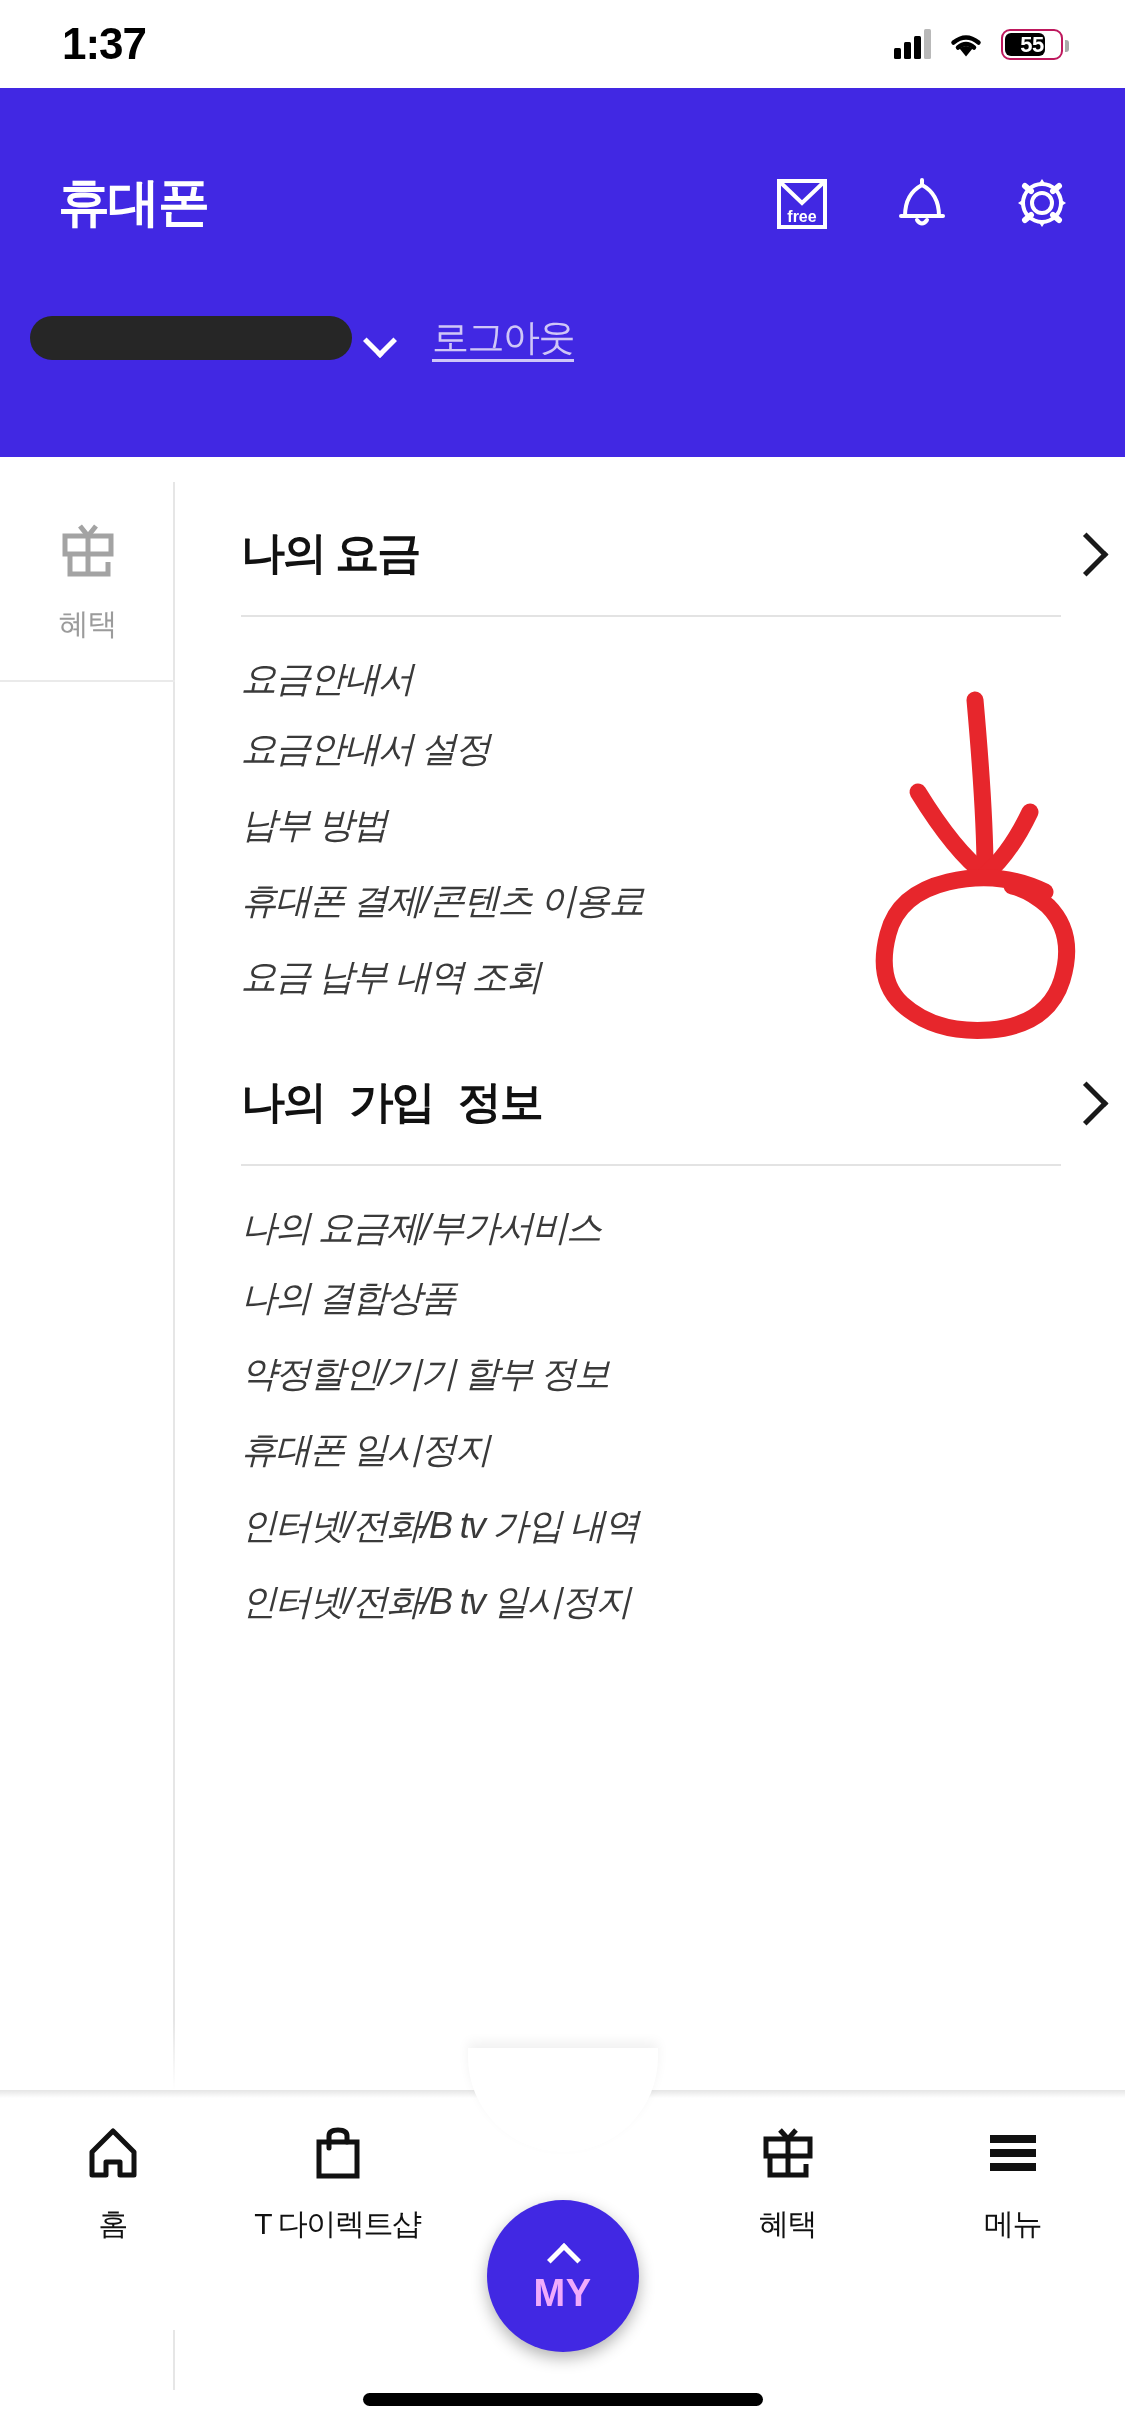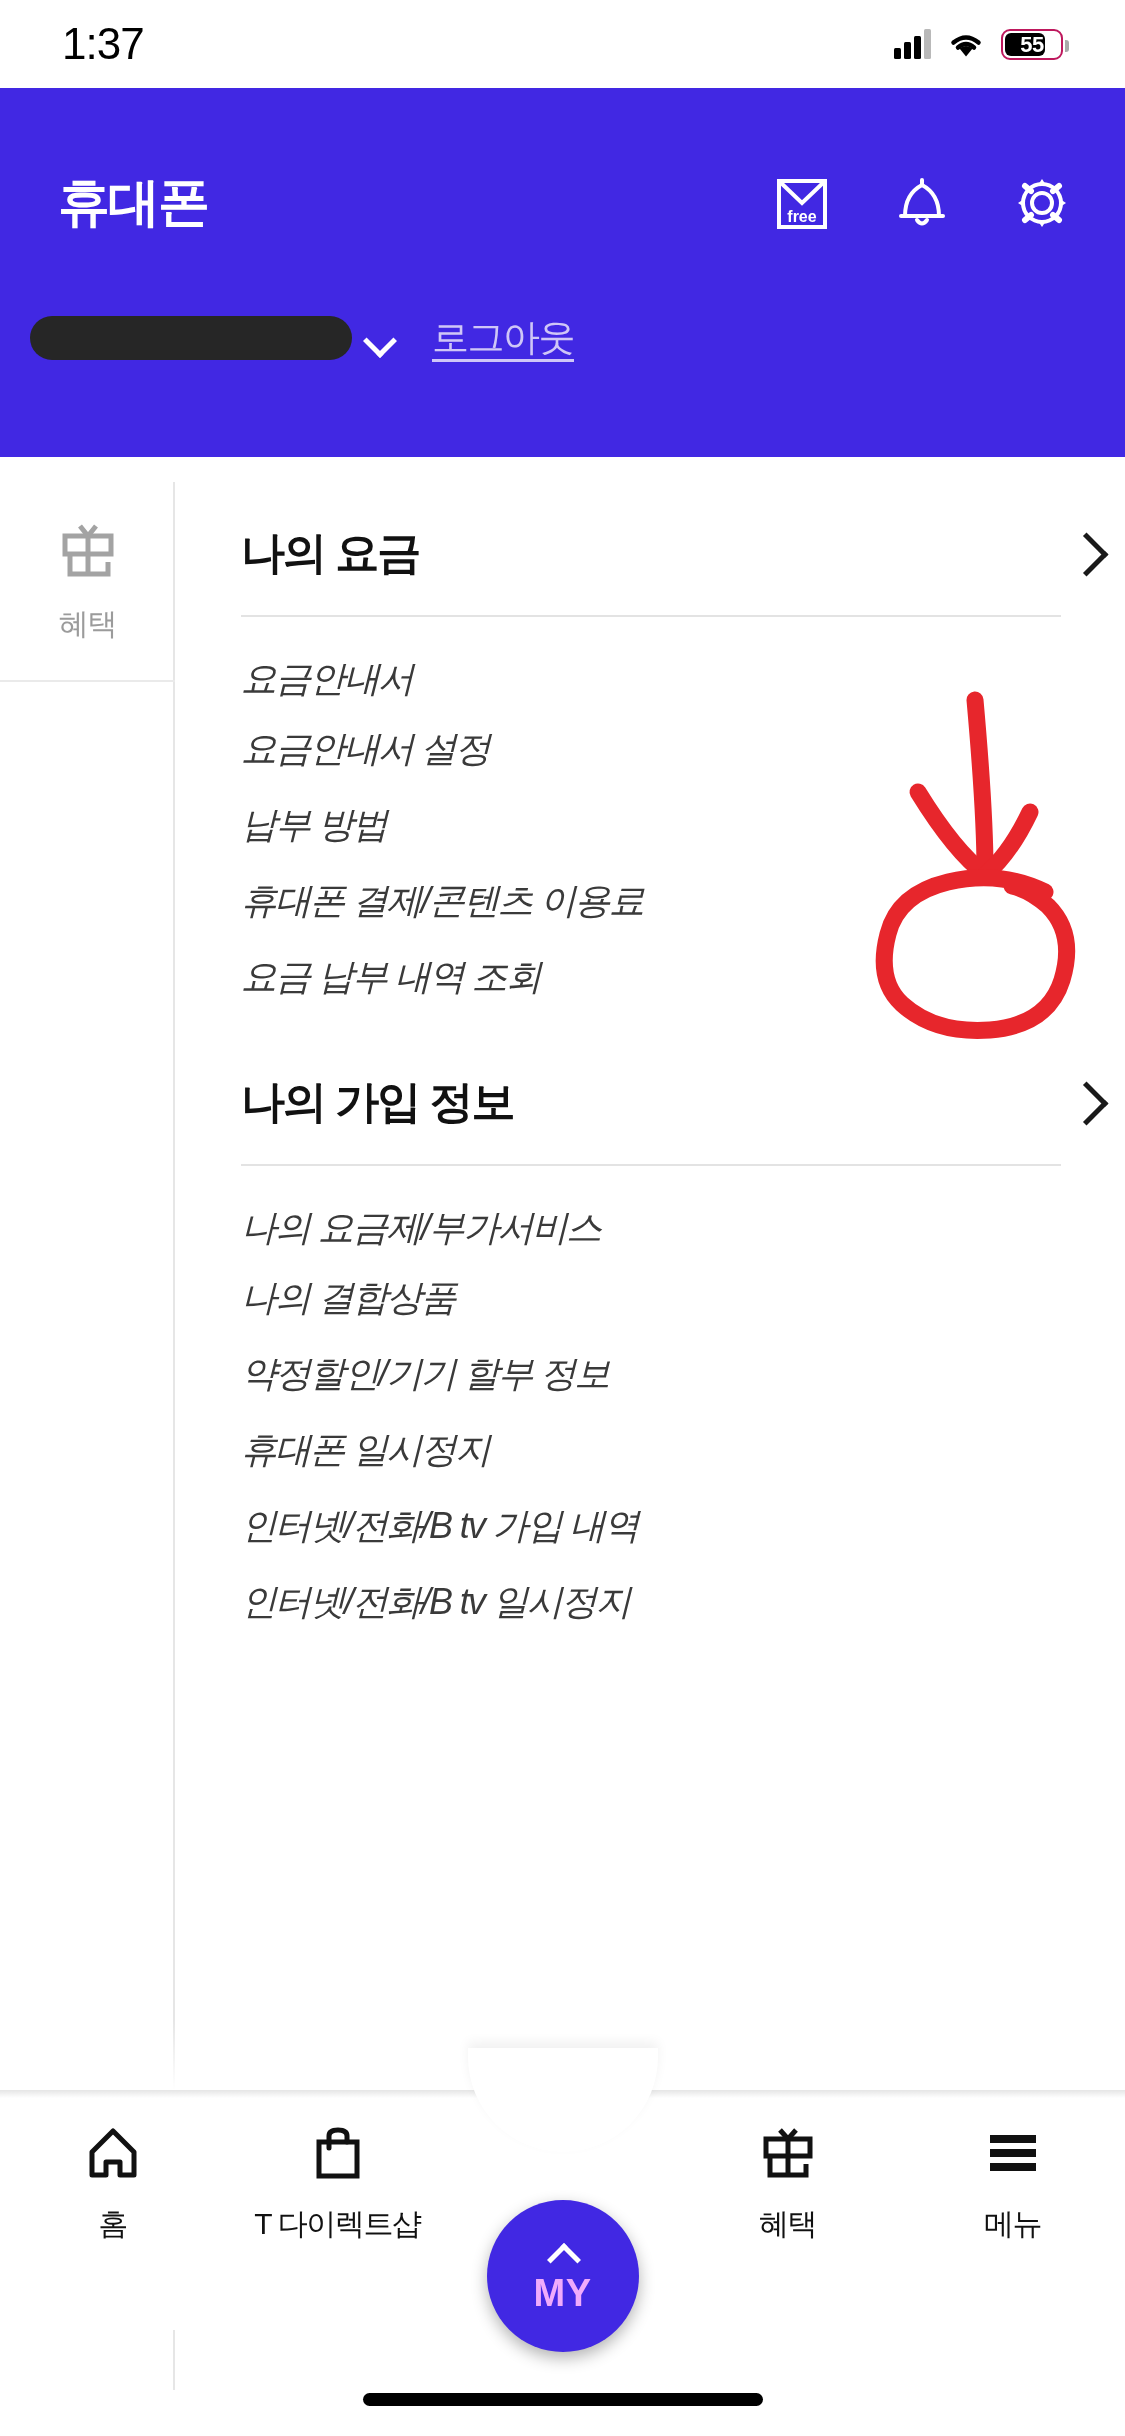--- a/index.html
+++ b/index.html
@@ -10,21 +10,21 @@
     overflow:hidden;
   }
   #screen { position:relative; width:1125px; height:2436px; background:#fff; }
 
   
   .statusbar {
     position:absolute; top:0; left:0; width:1125px; height:88px;
     background:#fff; display:flex; align-items:center;
     justify-content:space-between; padding:0 62px;
   }
-  .sb-time { font-size:44px; font-weight:400; color:#000; letter-spacing:-1px; }
+  .sb-time { font-size:44px; font-weight:700; color:#000; letter-spacing:-1px; }
   .sb-right { display:flex; align-items:center; gap:16px; }
   .sb-signal { display:flex; align-items:flex-end; gap:3px; height:30px; }
   .sb-signal i { display:block; width:7px; background:#000; border-radius:1.5px; }
   .sb-signal i:nth-child(1){height:11px;}
   .sb-signal i:nth-child(2){height:17px;}
   .sb-signal i:nth-child(3){height:23px;}
   .sb-signal i:nth-child(4){height:30px; background:#b9b9b9;}
   .sb-wifi { width:38px; height:30px; position:relative; }
   .sb-batt {
     position:relative; width:62px; height:31px;
@@ -287,21 +287,21 @@
         <div class="sec-title">나의 요금</div>
         <div class="sec-chev"></div>
       </div>
       <div class="sec-rule"></div>
       <div class="menu-item first-of-sec">요금안내서</div>
       <div class="menu-item">요금안내서 설정</div>
       <div class="menu-item">납부 방법</div>
       <div class="menu-item">휴대폰 결제/콘텐츠 이용료</div>
       <div class="menu-item">요금 납부 내역 조회</div>
 
-      <div class="sec-head" style="margin-top:76px;">
+      <div class="sec-head" style="margin-top:76px;font-family:Liberation Mono, monospace;">
         <div class="sec-title">나의 가입 정보</div>
         <div class="sec-chev"></div>
       </div>
       <div class="sec-rule"></div>
       <div class="menu-item first-of-sec">나의 요금제/부가서비스</div>
       <div class="menu-item">나의 결합상품</div>
       <div class="menu-item">약정할인/기기 할부 정보</div>
       <div class="menu-item">휴대폰 일시정지</div>
       <div class="menu-item">인터넷/전화/B tv 가입 내역</div>
       <div class="menu-item">인터넷/전화/B tv 일시정지</div>

